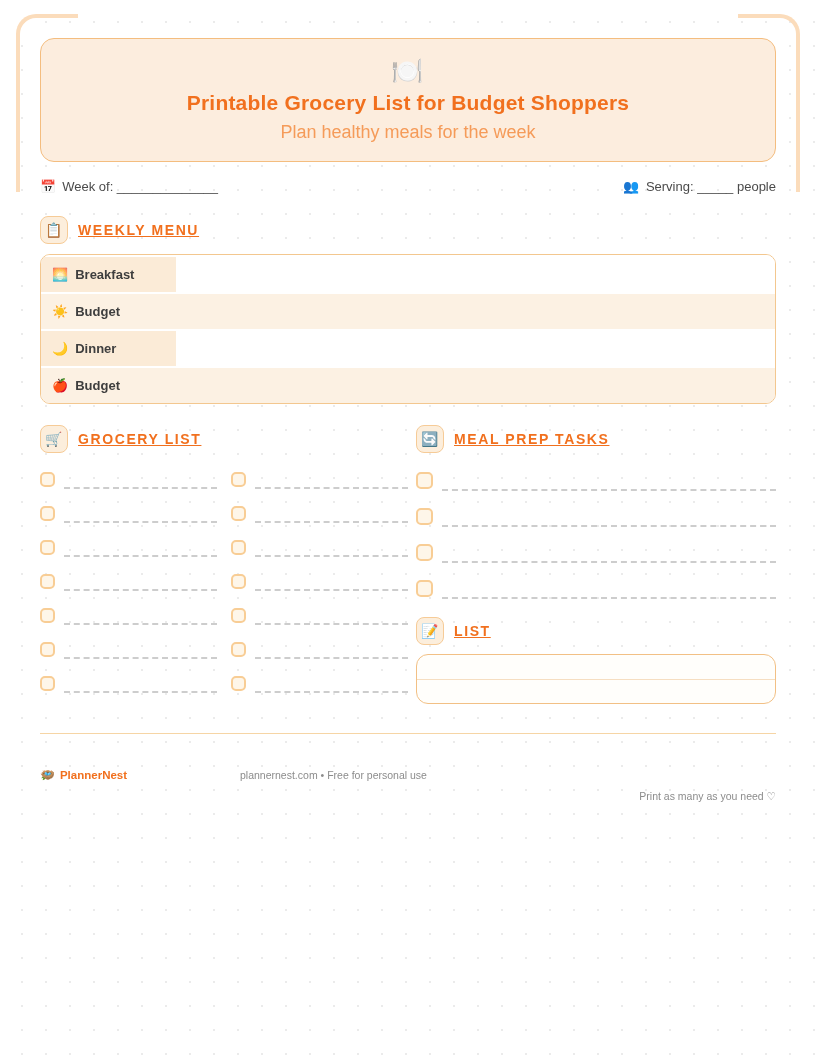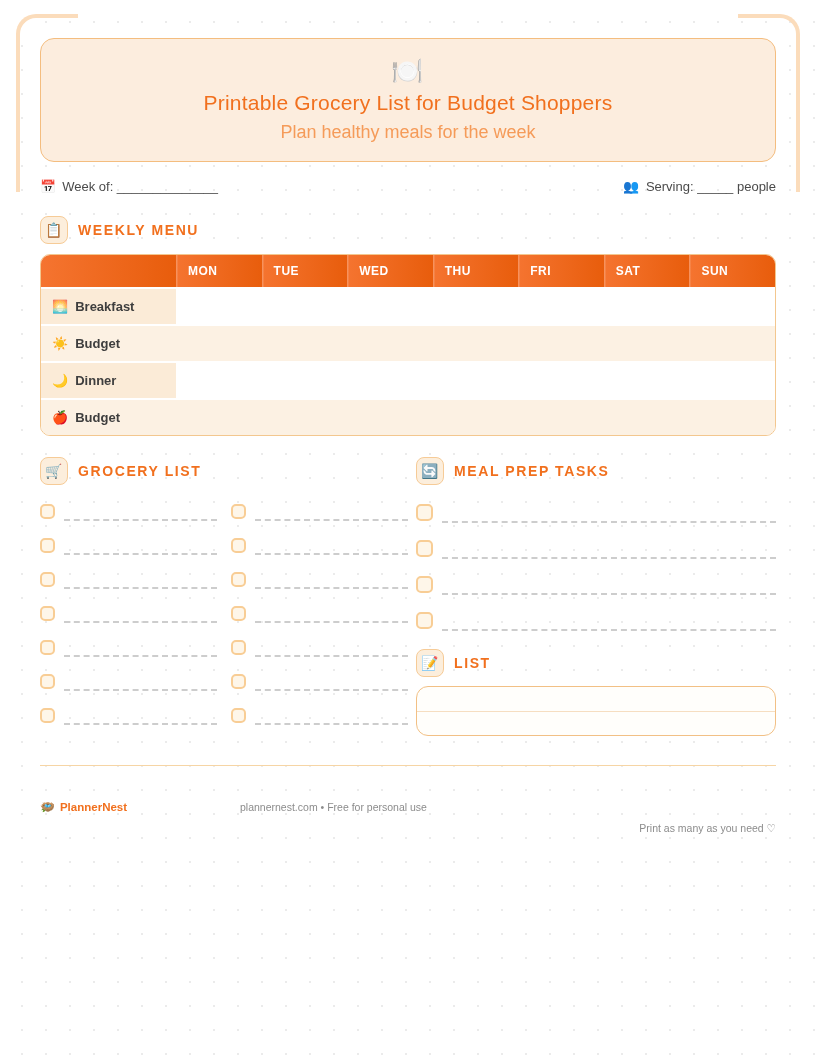--- a/index.html
+++ b/index.html
@@ -17,35 +17,35 @@
   .decor.right { right:16px; top:14px; border-top-width:4px; border-right-width:4px; border-top-right-radius:20px; }
 
   .content { position:absolute; inset:0; padding:38px 40px 0; }
 
   
   .header-card {
     height:124px; border-radius:14px; border:1.5px solid #f4bd7f; background:#fcedde;
     display:flex; flex-direction:column; align-items:center; justify-content:center; gap:7px;
   }
   .hc-icon { font-size:26px; line-height:1; }
-  .hc-title { font-size:21px; font-weight:400; color:#f1701e; letter-spacing:.2px; }
+  .hc-title { font-size:21px; font-weight:700; color:#f1701e; letter-spacing:.2px; }
   .hc-sub { font-size:18px; color:#f59b59; }
 
   
   .meta-row { display:flex; justify-content:space-between; margin-top:17px; font-size:13px; color:#4b4b4b; }
   .meta-item { display:flex; align-items:center; gap:6px; }
   .meta-icon { font-size:13px; line-height:1; }
 
   
   .section-head { display:flex; align-items:center; gap:10px; }
   .badge {
     width:28px; height:28px; border-radius:8px; background:#fceedc; border:1.5px solid #f6cb97;
     display:flex; align-items:center; justify-content:center; font-size:14px; line-height:1; flex:none;
   }
-  .section-title { font-size:14px; font-weight:800; color:#f1701e; letter-spacing:1.6px; }
+  .section-title { font-size:14px; font-weight:800; color:#f1701e; letter-spacing:1.6px;text-decoration:underline; }
 
   
   .menu-section { margin-top:22px; }
   .menu-table { margin-top:10px; border:1.5px solid #f3c78f; border-radius:10px; overflow:hidden; }
   .mt-head { display:grid; grid-template-columns:135px repeat(7, 1fr); }
   .mt-head .th {
     height:32px; display:flex; align-items:center; padding-left:12px;
     color:#fff; font-weight:700; font-size:12px; letter-spacing:.5px;
     background:linear-gradient(90deg,#f57430 0%, #e85d0c 100%);
   }
@@ -124,30 +124,20 @@
         <span>Serving: _____ people</span>
       </div>
     </div>
 
     <div class="menu-section">
       <div class="section-head">
         <span class="badge">📋</span>
         <span class="section-title">WEEKLY MENU</span>
       </div>
       <div class="menu-table">
-        <div class="mt-head">
-          <div class="th"></div>
-          <div class="th">MON</div>
-          <div class="th">TUE</div>
-          <div class="th">WED</div>
-          <div class="th">THU</div>
-          <div class="th">FRI</div>
-          <div class="th">SAT</div>
-          <div class="th">SUN</div>
-        </div>
         <div class="mt-row">
           <div class="label">
             <span class="row-icon">🌅</span>
             <span>Breakfast</span>
           </div>
           <div class="cells"></div>
         </div>
         <div class="mt-row alt">
           <div class="label">
             <span class="row-icon">☀️</span>

